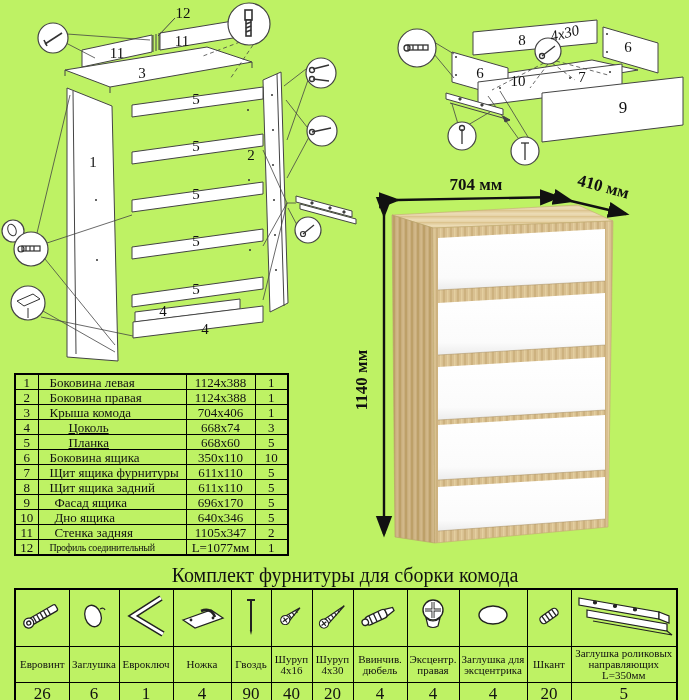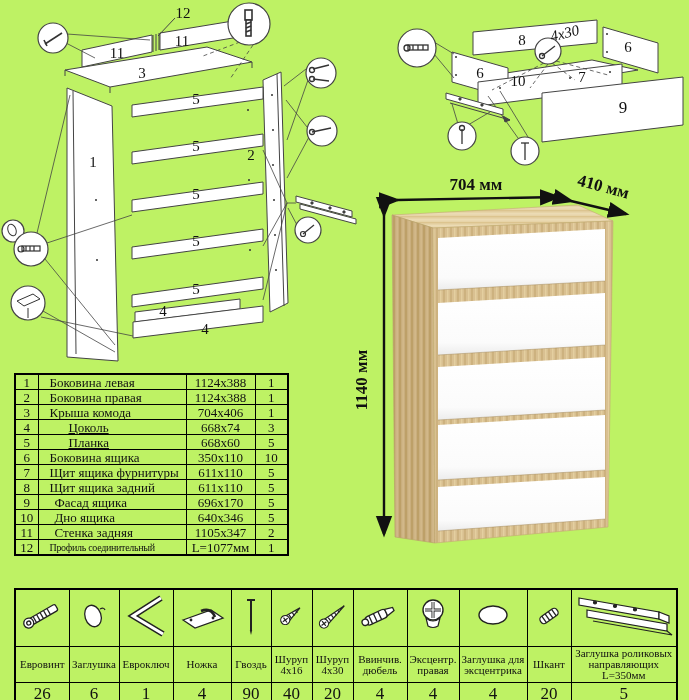--- a/index.html
+++ b/index.html
@@ -390,20 +390,21 @@
         </tr>
       <tr class="small">
           <td class="c">12</td>
           <td class="nm">Профиль соединительный</td>
           <td class="c">L=1077мм</td>
           <td class="c">1</td>
         </tr>
     </tbody>
   </table>
 
+  <div id="sheet-title">Комплект фурнитуры для сборки комода</div>
 
   <table id="hw-table">
     <colgroup>
       <col style="width:54px">
         <col style="width:50px">
         <col style="width:54px">
         <col style="width:58px">
       <col style="width:40px">
         <col style="width:41px">
         <col style="width:41px">

